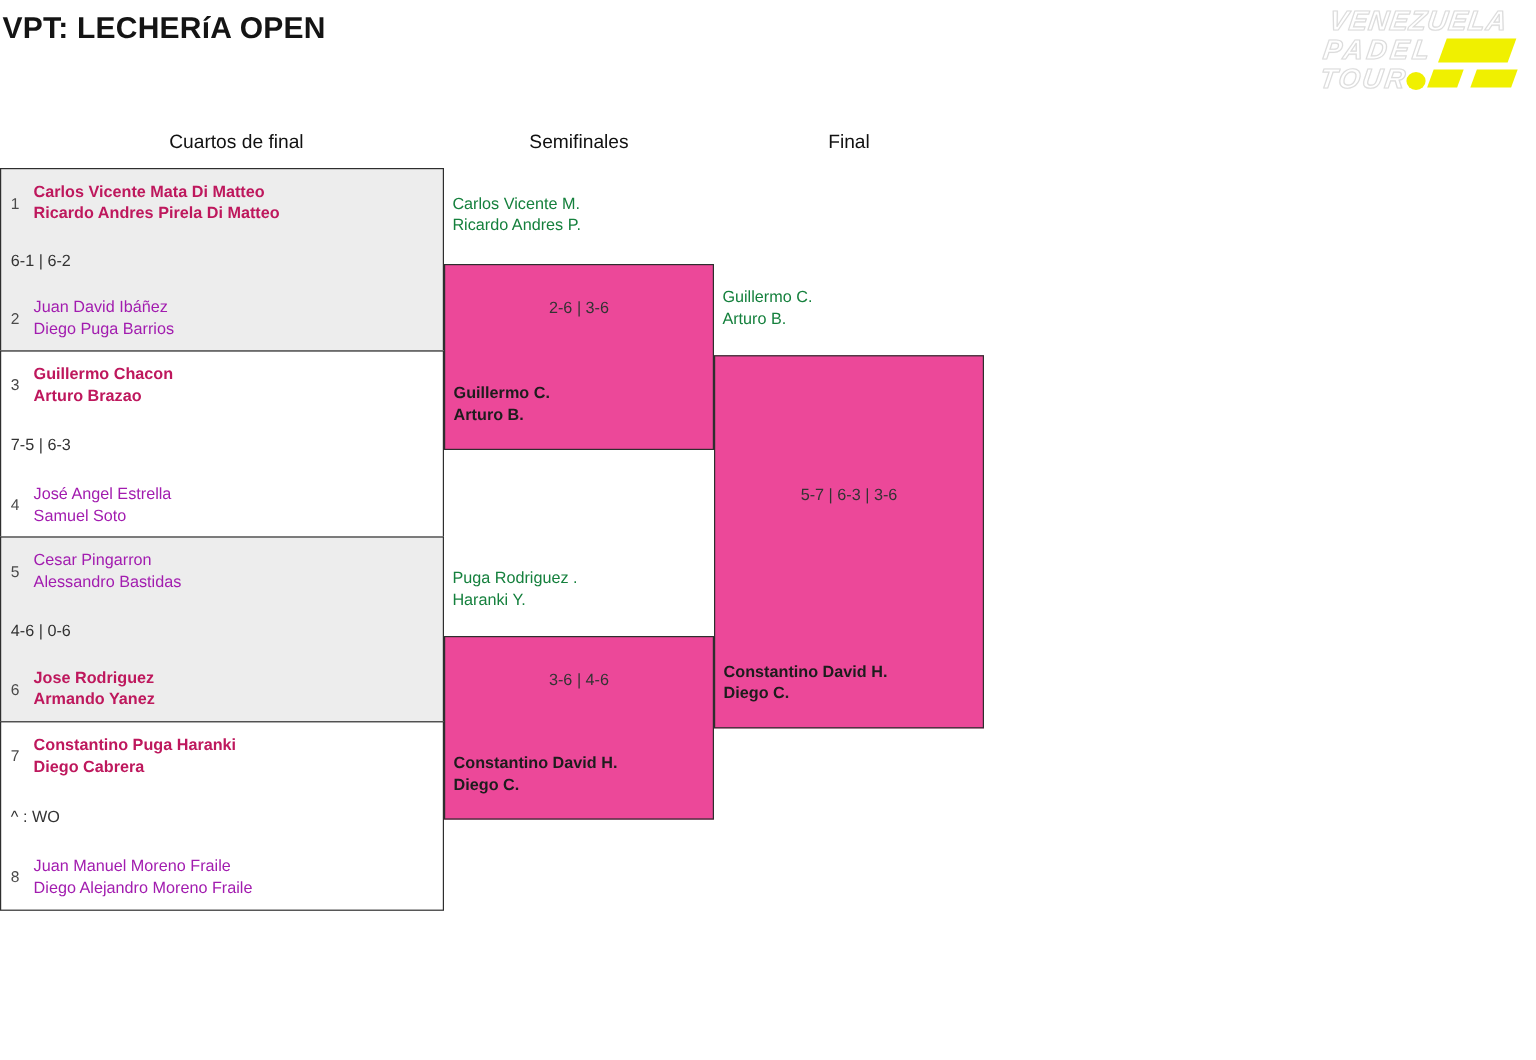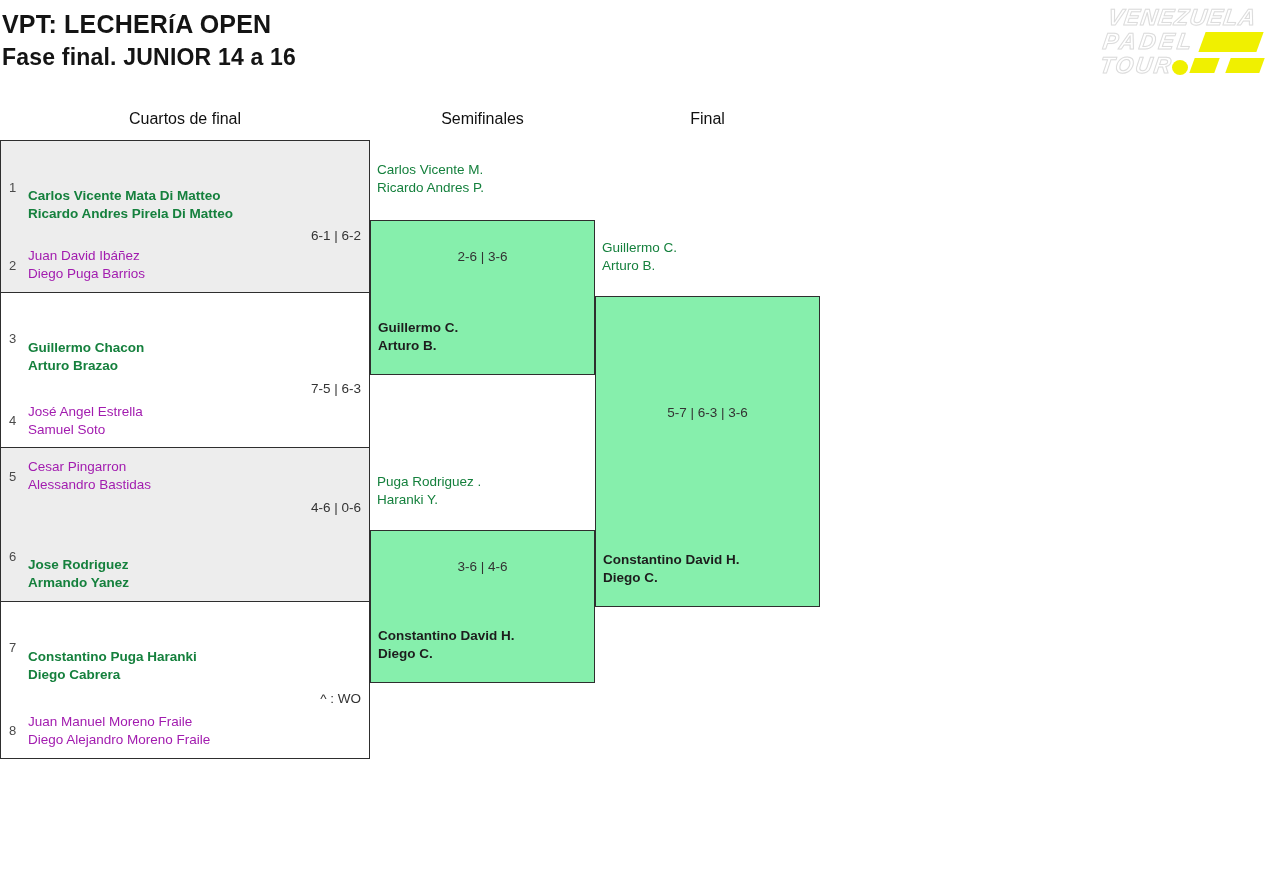--- a/index.html
+++ b/index.html
@@ -20,43 +20,43 @@
     white-space:nowrap;
   }
   .logo-line.l1 { left:10px; top:4px; }
   .logo-line.l2 { left:5px;  top:28px; letter-spacing:3px; }
   .logo-line.l3 { left:2px;  top:52px; letter-spacing:2px; }
   .logo-shape { position:absolute; transform:skewX(-20deg); }
   .logo-dot   { position:absolute; border-radius:50%; }
 
   
   .col-hdr { position:absolute; top:110px; font-size:16px; font-weight:500; color:#111; text-align:center; }
-  .hdr-qf { left:0;    width:370px; }
+  .hdr-qf { left:12px;    width:370px; }
   .hdr-sf { left:370px; width:225px; }
   .hdr-f  { left:595px; width:225px;text-align:center; }
 
   
   .qf-col { position:absolute; left:0; top:140px; width:370px; }
   .match {
     box-sizing:border-box; border:1.5px solid #2e2e2e; background:#fff;
     display:flex; flex-direction:column; justify-content:space-between;
     padding:10px 8px 9px 8px;
   }
   .match + .match { margin-top:-1.5px; }
   .match.shade { background:#ededed; }
   .team-row { display:flex; gap:3px; }
   .seed { width:16px; min-width:16px; font-size:13px; color:#4a4a4a; display:flex; align-items:center; }
   .names { font-size:13.5px; line-height:18px; color:#a21caf; }
   .names div { white-space:nowrap; }
-  .win .names, .names.win { font-weight:bold; color:#15803d;margin-top:36px; }
-  .match-score { text-align:right; font-size:13.5px; color:#333; }
+  .win .names, .names.win { font-weight:bold; color:#be185d; }
+  .match-score { text-align:left; font-size:13.5px; color:#333; }
 
   
   .round-box {
-    position:absolute; box-sizing:border-box; border:1.5px solid #2e2e2e; background:#86efac;
+    position:absolute; box-sizing:border-box; border:1.5px solid #2e2e2e; background:#ec4899;
   }
   .sf1 { left:370px; top:220px; width:225px; height:155px; }
   .sf2 { left:370px; top:530px; width:225px; height:153px; }
   .fbox { left:595px; top:296px; width:225px; height:311px; }
   .box-score { position:absolute; left:0; width:100%; text-align:center; font-size:13.5px; color:#333; }
   .sf-score { top:28px; }
   .f-score  { top:108px; }
   .box-winner {
     position:absolute; left:7px; bottom:19px; font-size:13.5px; line-height:18px;
     font-weight:bold; color:#1d1d1d;
@@ -65,21 +65,20 @@
   .adv-sf1 { left:377px; top:161px; }
   .adv-sf2 { left:377px; top:473px; }
   .adv-f   { left:602px; top:239px; }
 </style>
 </head>
 <body>
 
 <div class="stage">
 
   <div class="title-line1">VPT: LECHERíA OPEN</div>
-  <div class="title-line2">Fase final. JUNIOR 14 a 16</div>
 
   <div class="logo">
     <div class="logo-line l1">VENEZUELA</div>
     <div class="logo-line l2">PADEL</div>
     <div class="logo-line l3">TOUR</div>
     <div class="logo-shape" style="left:104px; top:32px; width:58px; height:20px; background:#F0F000;"></div>
     <div class="logo-dot" style="left:74px; top:60px; width:16px; height:15px; background:#F0F000;"></div>
     <div class="logo-shape" style="left:94px; top:58px; width:25px; height:15px; background:#F0F000;"></div>
     <div class="logo-shape" style="left:130px; top:58px; width:34px; height:15px; background:#F0F000;"></div>
   </div>

